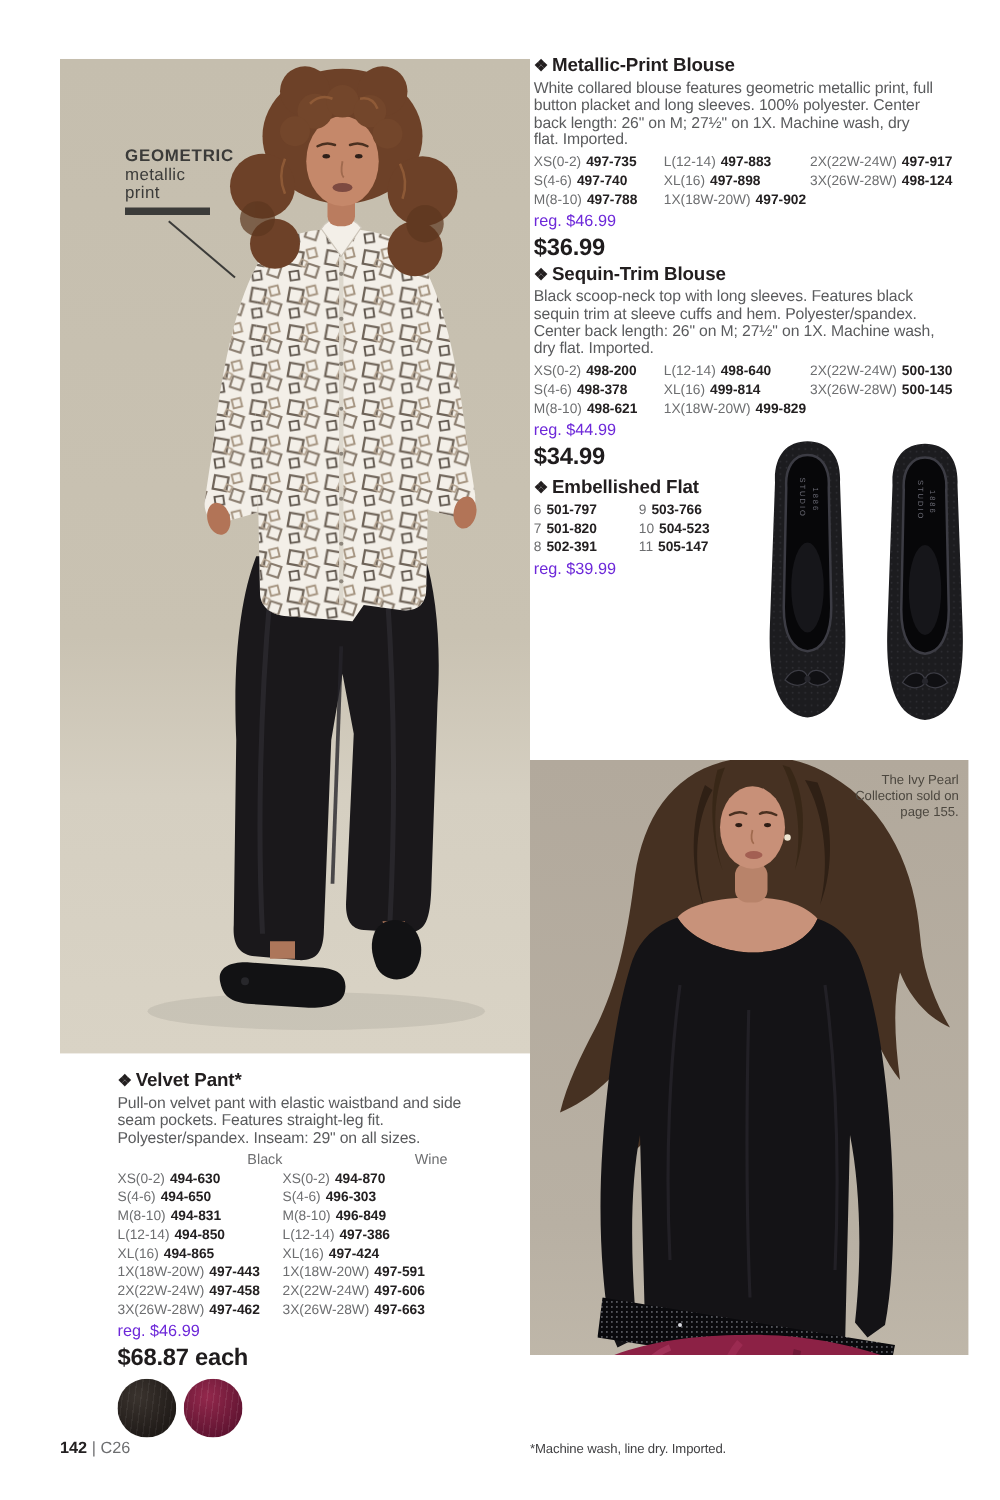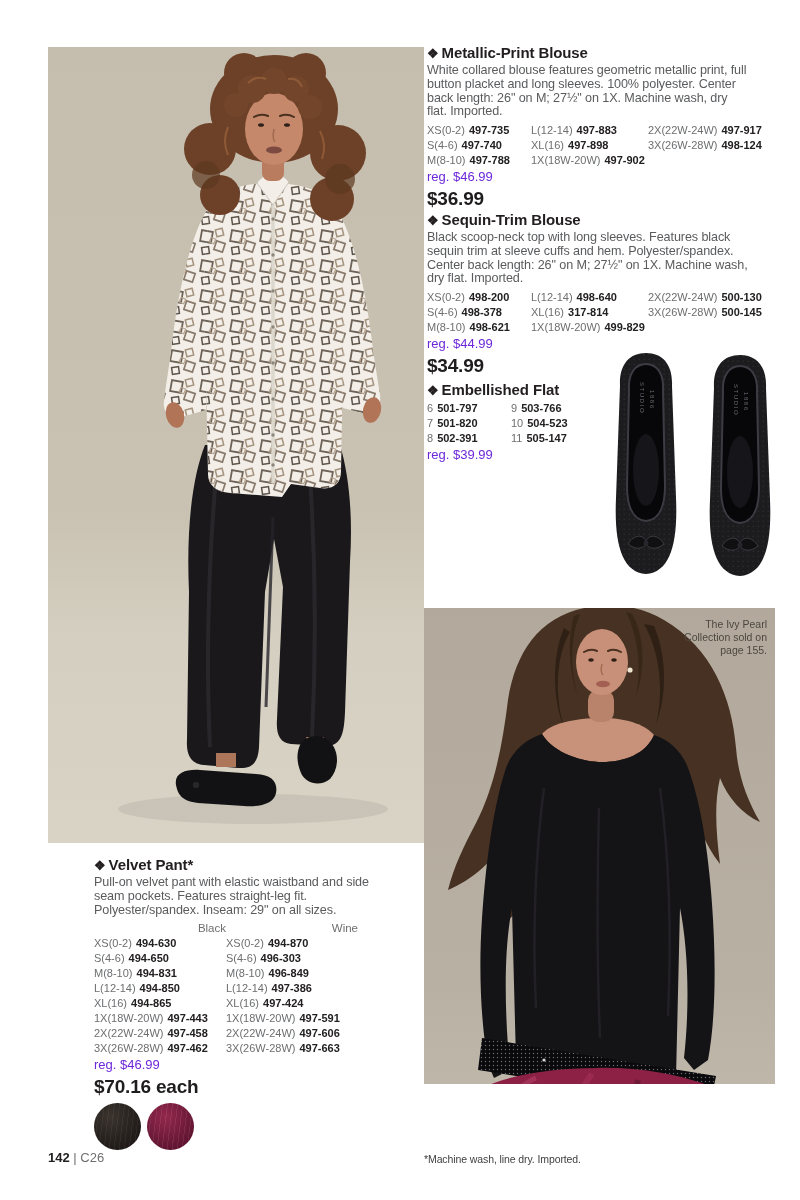--- a/index.html
+++ b/index.html
@@ -154,20 +154,29 @@
       <circle cx="188" cy="58" r="12"></circle>
         <circle cx="262" cy="60" r="12"></circle>
     </g>
     <g stroke="#96603a" stroke-width="2" fill="none" opacity="0.8">
       <path d="M180,80 q-6,14 0,28"></path>
         <path d="M272,84 q7,14 2,28"></path>
       <path d="M200,36 q8,-8 18,-4"></path>
         <path d="M240,32 q10,-2 14,8"></path>
     </g>
   </svg>
+  <div class="callout">
+    <div class="l1">GEOMETRIC</div>
+    <div class="l2">metallic</div>
+    <div class="l3">print</div>
+    <div class="callout-bar"></div>
+    <svg class="callout-line" width="70" height="55">
+      <line x1="7" y1="3" x2="60" y2="48" stroke="#3b3b39" stroke-width="1.6"></line>
+    </svg>
+  </div>
 </figure>
 
 <section class="product p1">
   <h3 class="ptitle"><span class="bullet">❖</span><span>Metallic-Print Blouse</span></h3>
   <p class="desc">White collared blouse features geometric metallic print, full button placket and long sleeves. 100% polyester. Center back length: 26" on M; 27½" on 1X. Machine wash, dry flat. Imported.</p>
   <div class="size-table">
     <div class="size-col c0">
         <div class="size-row">
           <span class="sz">XS(0-2)</span>
           <span class="sku">497-735</span>
@@ -228,21 +237,21 @@
           <span class="sku">498-621</span>
         </div>
       </div>
     <div class="size-col c1">
         <div class="size-row">
           <span class="sz">L(12-14)</span>
           <span class="sku">498-640</span>
         </div>
         <div class="size-row">
           <span class="sz">XL(16)</span>
-          <span class="sku">317-814</span>
+          <span class="sku">499-814</span>
         </div>
         <div class="size-row">
           <span class="sz">1X(18W-20W)</span>
           <span class="sku">499-829</span>
         </div>
       </div>
     <div class="size-col c2">
         <div class="size-row">
           <span class="sz">2X(22W-24W)</span>
           <span class="sku">500-130</span>
@@ -448,21 +457,21 @@
             <span class="sku">497-606</span>
           </div>
           <div class="size-row">
             <span class="sz">3X(26W-28W)</span>
             <span class="sku">497-663</span>
           </div>
         </div>
     </div>
   </div>
   <div class="reg">reg. $46.99</div>
-  <div class="price">$70.16 each</div>
+  <div class="price">$68.87 each</div>
   <div class="swatches">
     <div class="swatch swatch-black"></div>
     <div class="swatch swatch-wine"></div>
   </div>
 </section>
 
 <div class="footer">
   <span class="pnum">142</span>
   <span>|</span>
   <span>C26</span>

